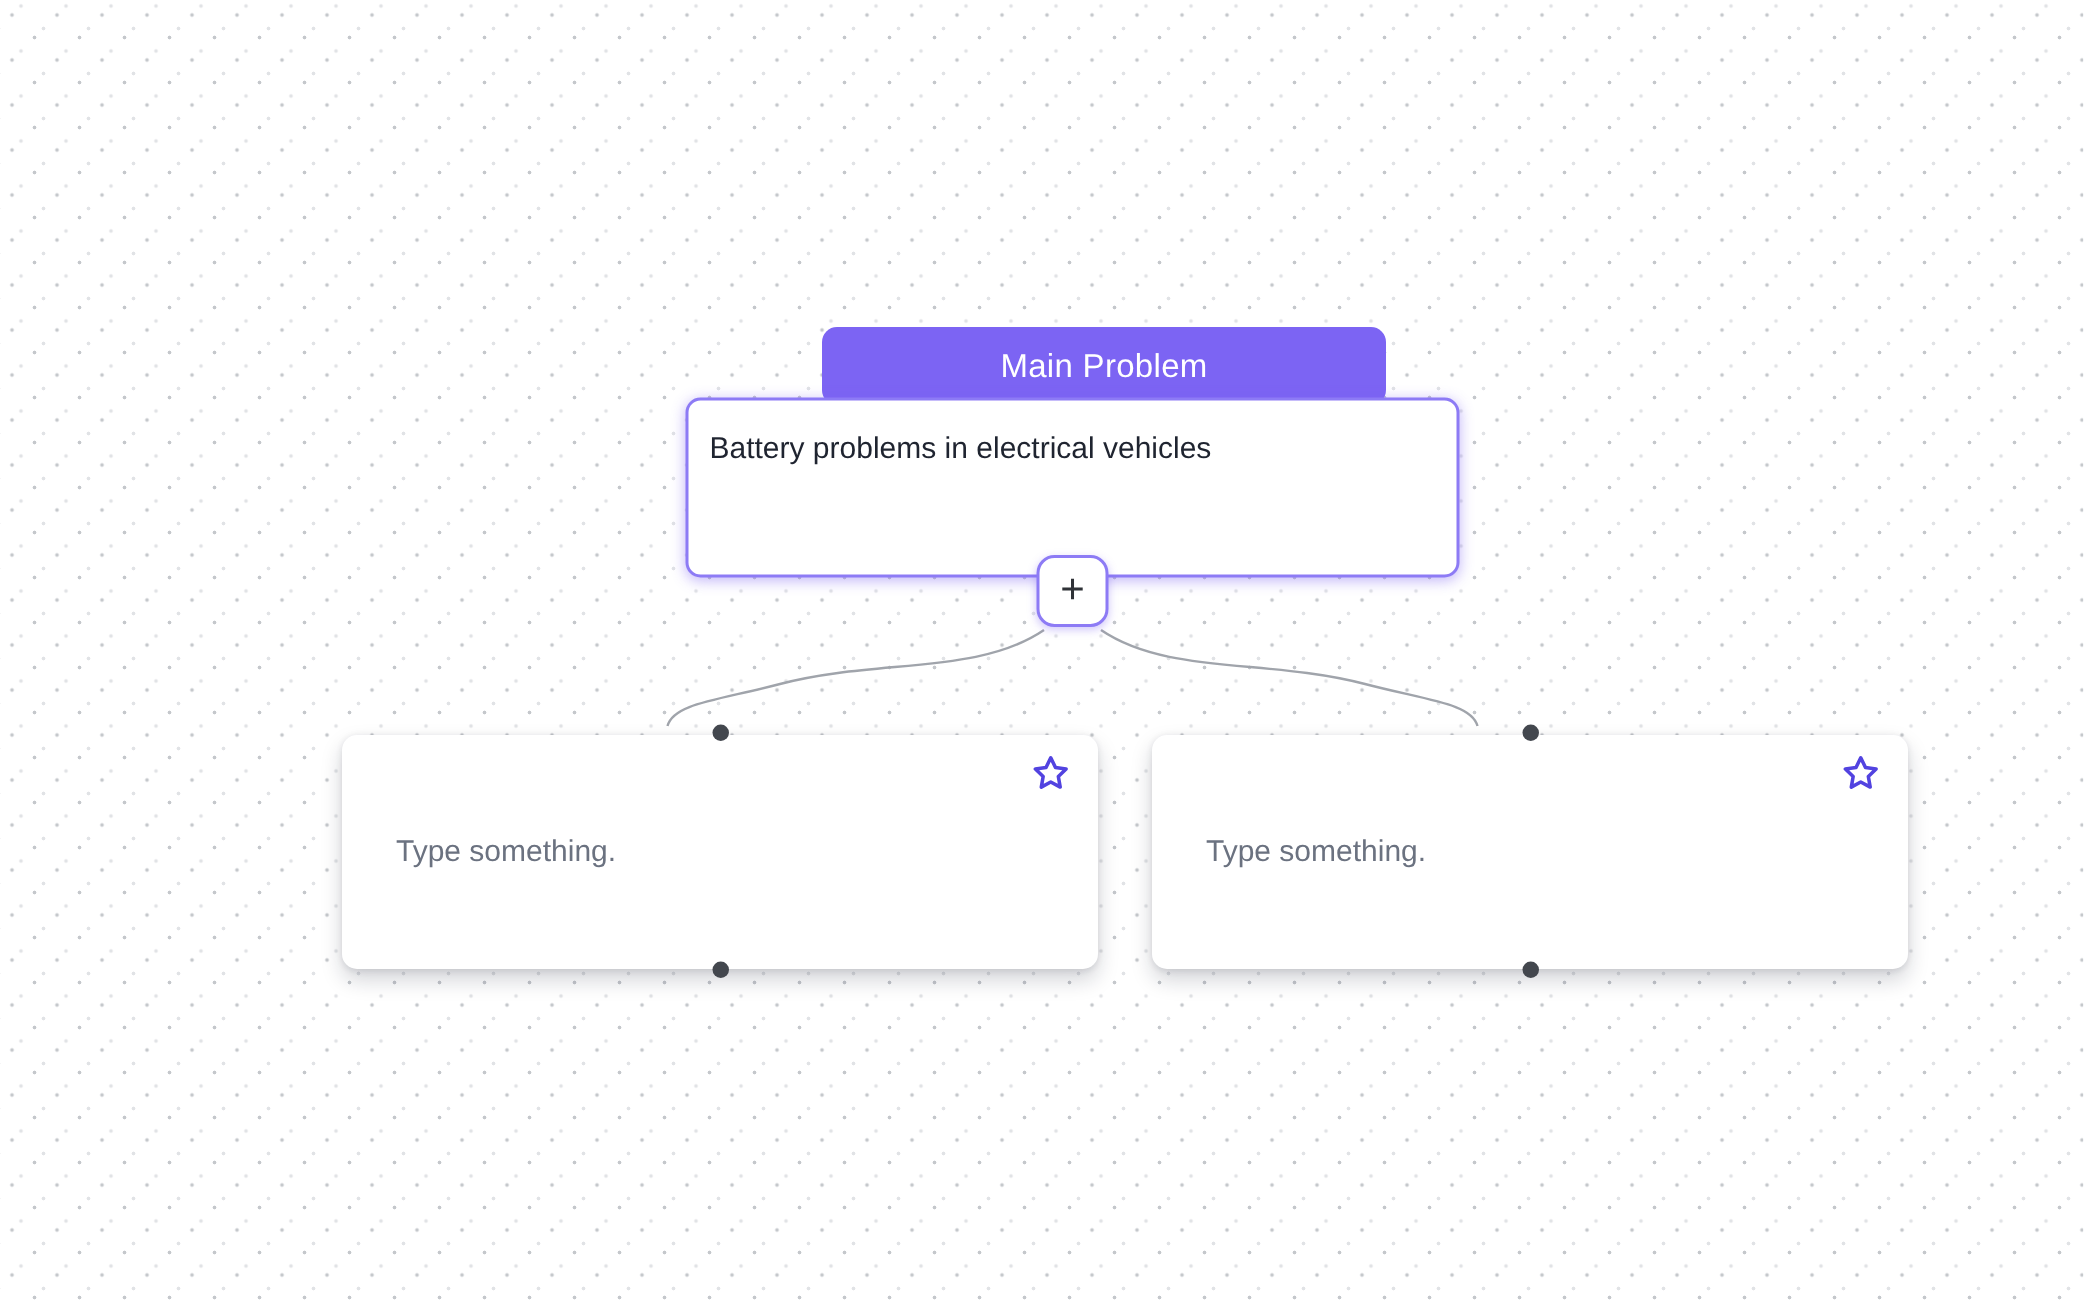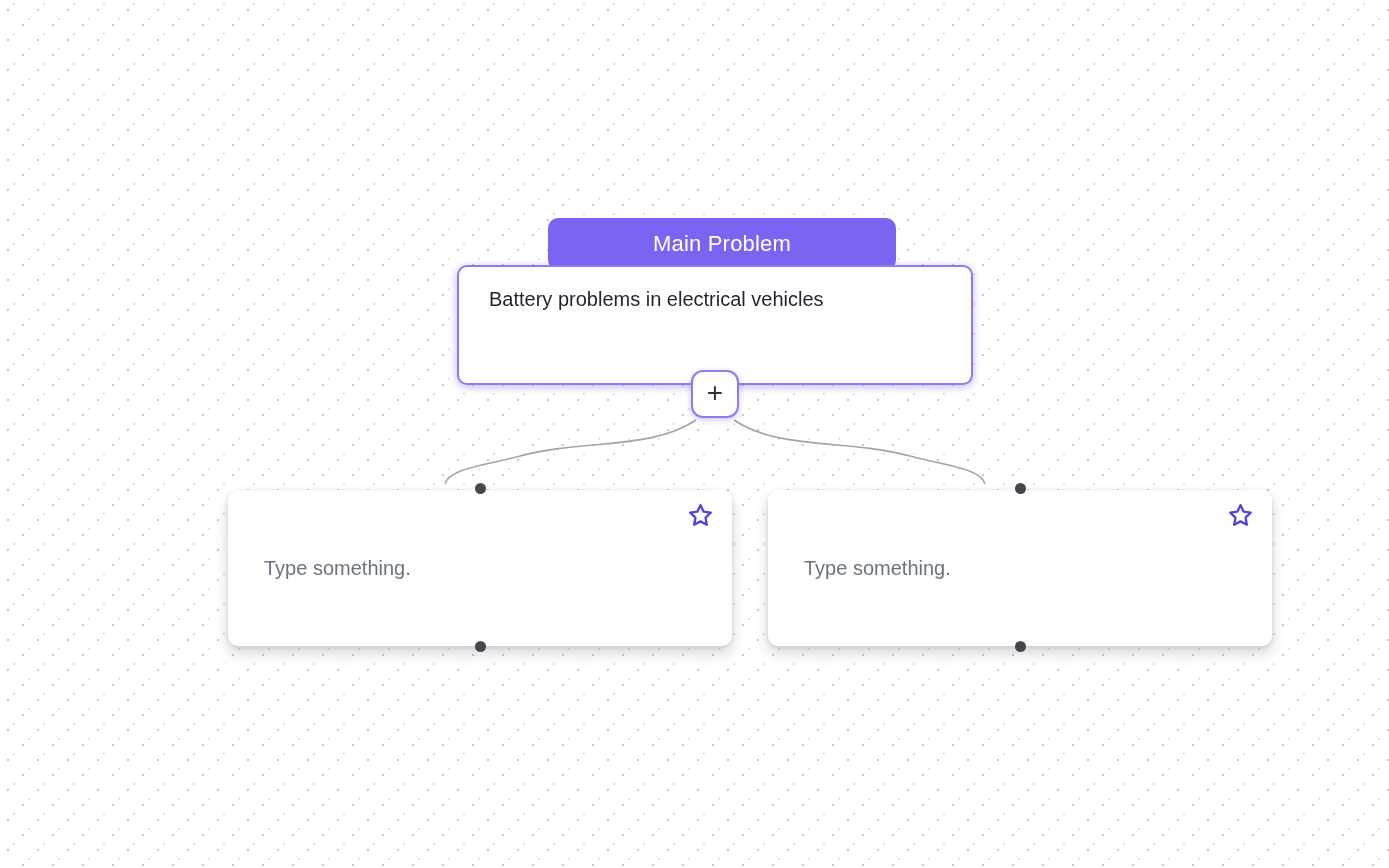--- a/index.html
+++ b/index.html
@@ -29,21 +29,21 @@
     z-index: 1;
   }
   svg.edges path {
     fill: none;
     stroke: #a0a4ab;
     stroke-width: 1.6;
   }
   .node-header {
     position: absolute;
     left: 548px; top: 218px;
-    width: 348px; height: 52px;
+    width: 376px; height: 52px;
     background: #7c64f3;
     border-radius: 10px;
     display: flex;
     align-items: center;
     justify-content: center;
     color: #ffffff;
     font-size: 22px;
     font-weight: 500;
     letter-spacing: 0.2px;
     z-index: 2;
@@ -53,21 +53,21 @@
     left: 457px; top: 265px;
     width: 516px; height: 120px;
     background: #ffffff;
     border: 2px solid #8d7bf5;
     border-radius: 10px;
     box-sizing: border-box;
     box-shadow: 0 2px 9px rgba(124, 98, 242, 0.45);
     z-index: 3;
   }
   .node-body-text {
-    padding: 20px 16px 0 30px;
+    padding: 20px 16px 0 14px;
     font-size: 20px;
     color: #1f2430;
     line-height: 1.25;
   }
   .add-btn {
     position: absolute;
     left: 691px; top: 370px;
     width: 48px; height: 48px;
     background: #ffffff;
     border: 2px solid #8d7bf5;

